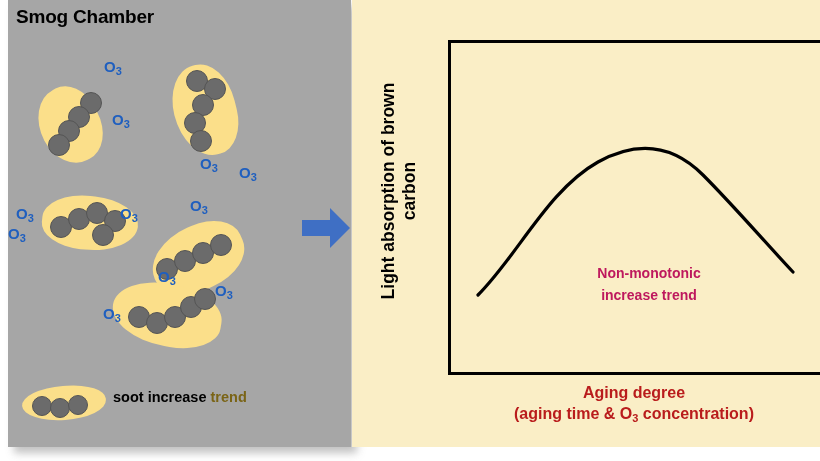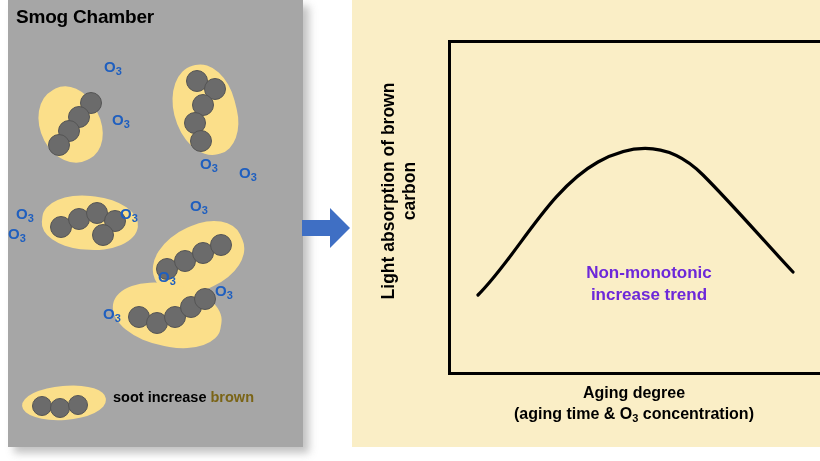--- a/index.html
+++ b/index.html
@@ -23,20 +23,21 @@
 
   
   #smog-panel {
     position: absolute;
     left: 8px;
     top: 0px;
     width: 295px;
     height: 447px;
     background: #a6a6a6;
     box-shadow: 6px 6px 8px rgba(120,120,120,0.45);
+    padding-left: 48px;
   }
   #smog-title {
     position: absolute;
     left: 8px;
     top: 6px;
     font-size: 19px;
     font-weight: bold;
     color: #000000;
     letter-spacing: -0.2px;
   }
@@ -136,35 +137,35 @@
     top: 40px;
     width: 372px;
     height: 335px;
   }
   #annotation {
     position: absolute;
     left: 192px;
     top: 262px;
     width: 210px;
     text-align: center;
-    font-size: 17px;
+    font-size: 14px;
     font-weight: bold;
     line-height: 22px;
-    color: #6d28d9;
+    color: #be185d;
   }
   #xlabel {
     position: absolute;
     left: 96px;
     top: 382px;
     width: 372px;
     text-align: center;
     font-size: 16px;
     font-weight: bold;
     line-height: 21px;
-    color: #000000;
+    color: #b91c1c;
   }
   #xlabel sub {
     font-size: 11px;
     vertical-align: baseline;
     position: relative;
     bottom: -3px;
   }
 </style>
 </head>
 <body>
@@ -240,21 +241,21 @@
     </div>
     <div class="o3" style="left:95px; top:305px;">
       <span>O</span><sub>3</sub>
     </div>
 
     <div id="legend-blob"></div>
     <div class="dot" style="left:24px; top:396px; width:20px; height:20px;"></div>
     <div class="dot" style="left:42px; top:398px; width:20px; height:20px;"></div>
     <div class="dot" style="left:60px; top:395px; width:20px; height:20px;"></div>
     <div id="legend-text">
-      <span>soot increase </span><span class="brown">brown</span><br>
+      <span>soot increase </span><span class="brown">trend</span><br>
     </div>
   </div>
 
   <svg id="arrow" viewBox="0 0 52 46">
     <path d="M2 15 L30 15 L30 3 L50 23 L30 43 L30 31 L2 31 Z" fill="#3f6fc4"></path>
   </svg>
 
   <div id="plot-panel">
 
     <div id="ylabel">Light absorption of brown carbon</div>

